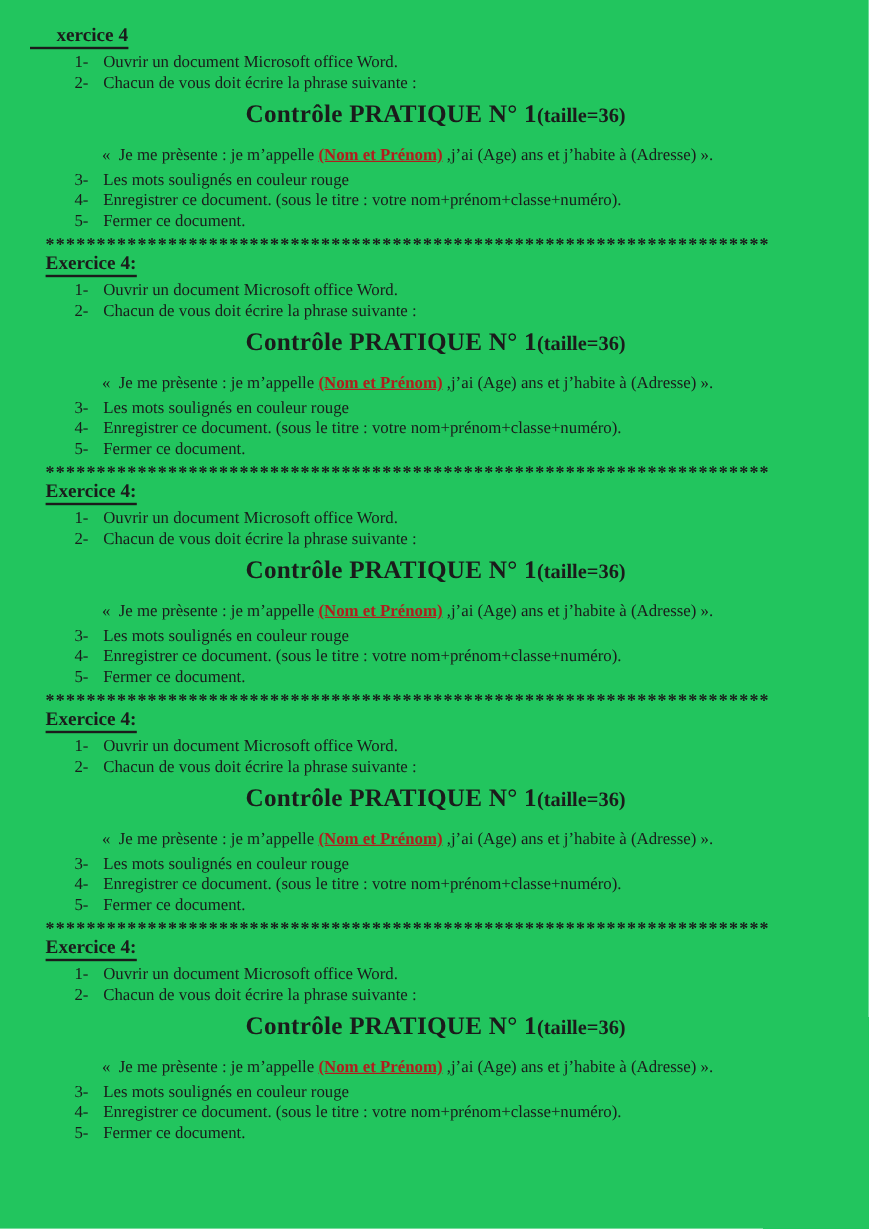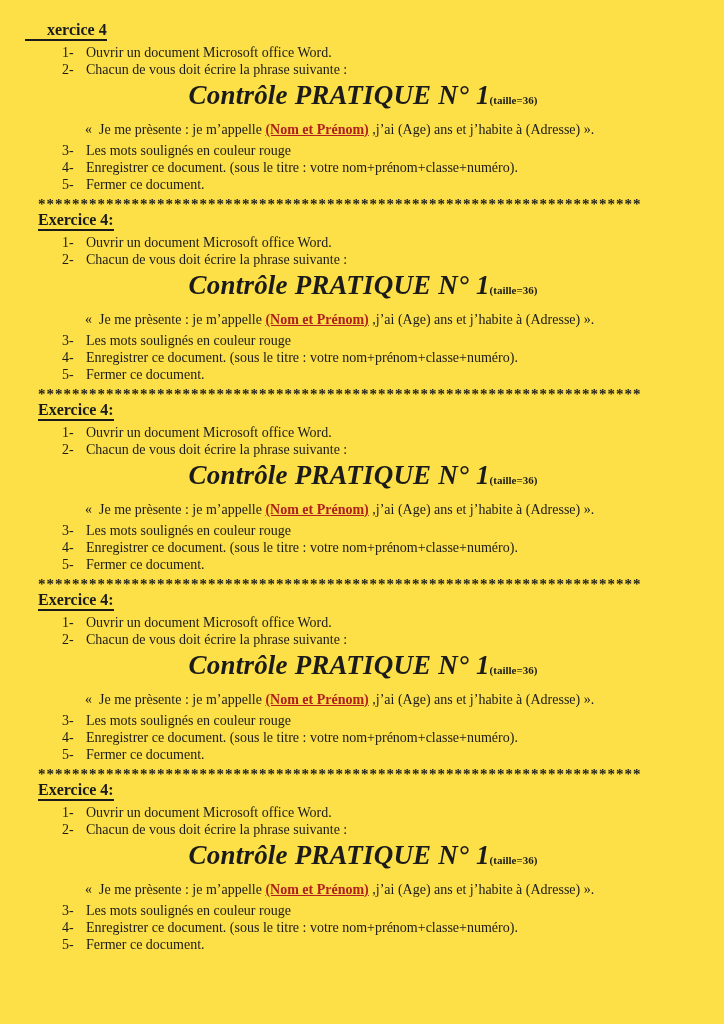--- a/index.html
+++ b/index.html
@@ -1,20 +1,20 @@
 <!DOCTYPE html>
 <html lang="fr"><head>
 <meta charset="utf-8">
 <style>
   html,body{margin:0;padding:0;background:#ffffff;}
   .page{
     position:relative;
     width:724px;
     height:1024px;
-    background:#fde047;
+    background:#22c55e;
     color:#1b1b1b;
     font-family:"Liberation Serif", serif;
     padding:21px 36px 0 38px;
     box-sizing:border-box;
     overflow:hidden;
   }
   .block{margin:0;}
   .heading{margin:0 0 3px 0;}
   .heading-text{
     display:inline-block;
@@ -36,28 +36,27 @@
   }
   .item .num{flex:none;width:24px;}
   .item .txt{flex:1;}
   .title-line{
     text-align:center;
     margin:3px 0 12px 0;
     white-space:nowrap;
   }
   .title-main{
     font-weight:bold;
-    font-size:27px;
+    font-size:21px;
     line-height:28px;
     letter-spacing:0.2px;
-    font-style:italic;
   }
   .title-suffix{
     font-weight:bold;
-    font-size:11px;
+    font-size:17px;
   }
   .sentence{
     padding-left:47px;
     font-size:14px;
     line-height:18px;
     margin:0 0 3px 0;
     white-space:nowrap;
   }
   .red{
     color:#b01e1e;

